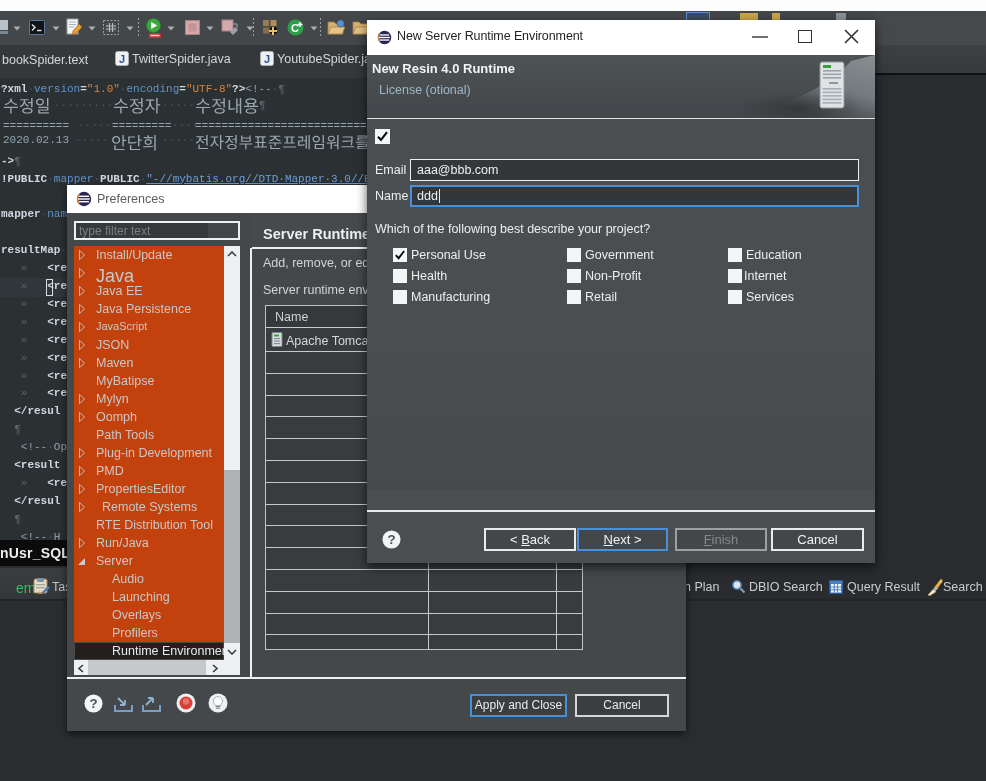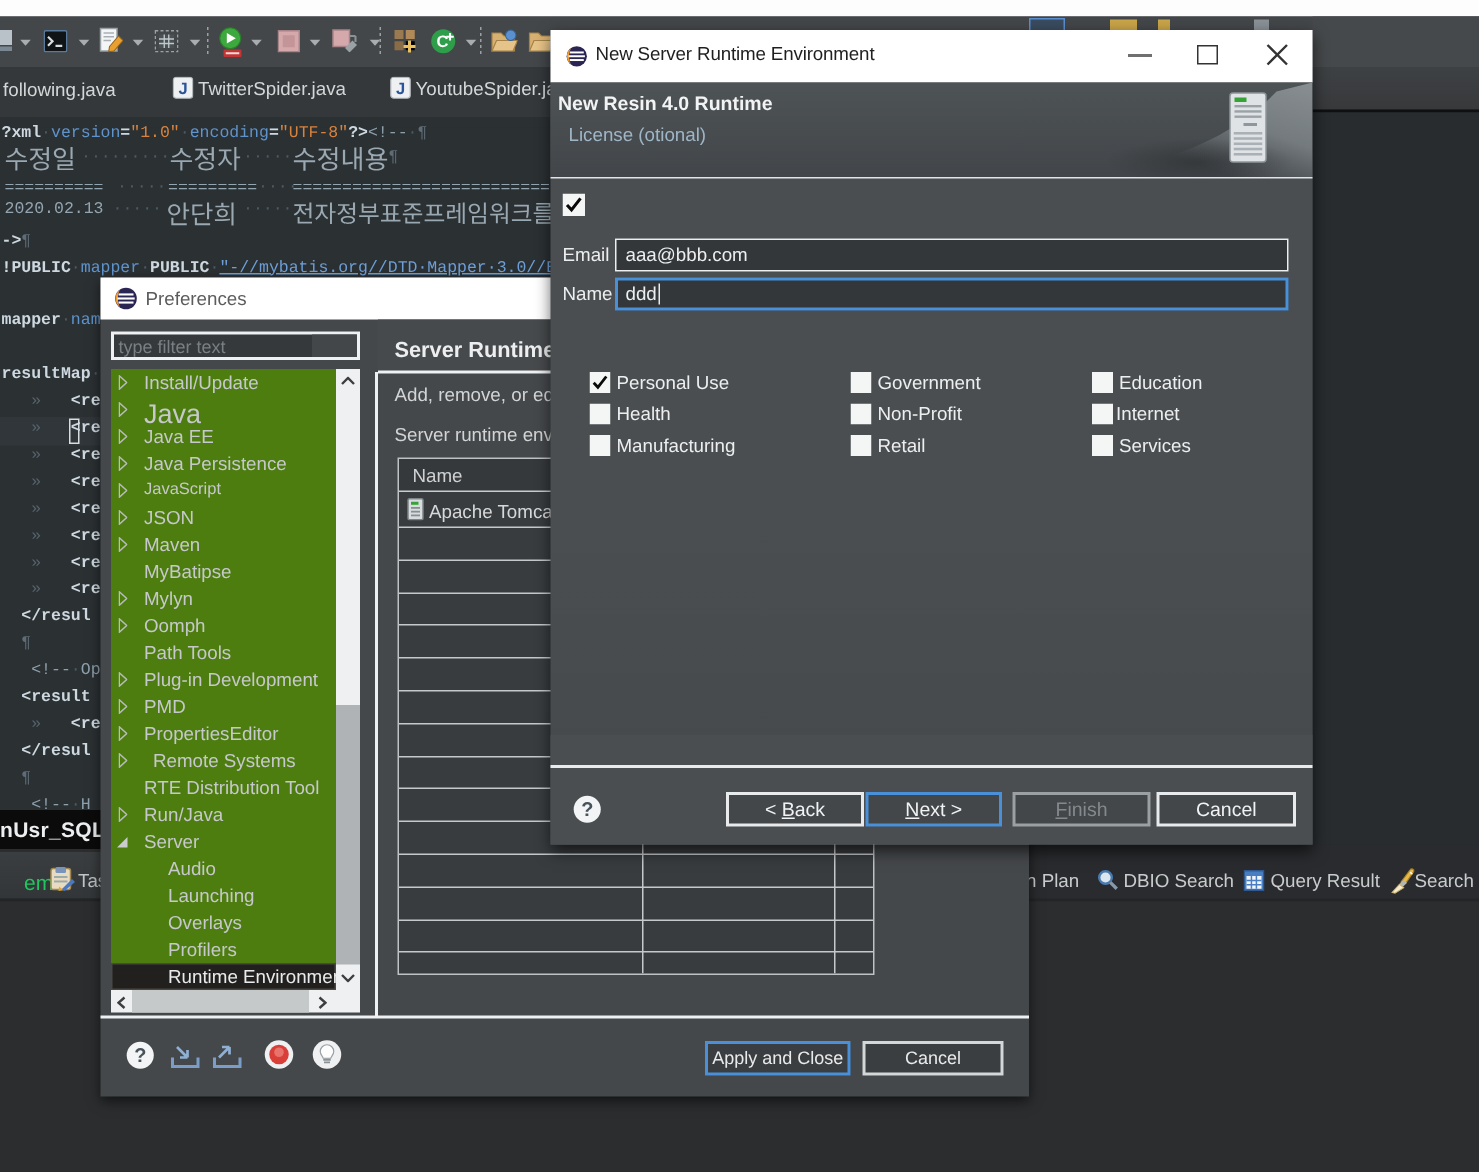--- a/index.html
+++ b/index.html
@@ -91,21 +91,21 @@
   </svg>
 <svg class="abs" style="left:352px;top:19px" width="18" height="16" viewBox="0 0 18 16">
     <path d="M1 15 L1 3 L7 3 L9 5 L16 5 L16 15 Z" fill="#d8b070" stroke="#a4834a" stroke-width="0.8"></path>
     <path d="M1 15 L4 8 L18 8 L15 15 Z" fill="#e6c388" stroke="#a4834a" stroke-width="0.8"></path>
   </svg>
 <div class="abs" style="left:686px;top:12px;width:24px;height:9px;background:#3a4c60;border:1px solid #5a8fd0"></div>
 <div class="abs" style="left:740px;top:13px;width:18px;height:7px;background:#caa54a"></div>
 <div class="abs" style="left:772px;top:13px;width:8px;height:7px;background:#caa54a"></div>
 <div class="abs" style="left:836px;top:13px;width:10px;height:7px;background:#8a9297"></div>
 <div class="abs" id="tabbar" style="left:0;top:45px;width:875px;height:33px;background:#34383b"></div>
-<div class="abs" style="left:2px;top:53px;font-size:12.5px;color:#d4d7d8">following.java</div>
+<div class="abs" style="left:2px;top:53px;font-size:12.5px;color:#d4d7d8">bookSpider.text</div>
 <svg class="abs" style="left:115px;top:51px" width="14" height="15" viewBox="0 0 14 15">
     <rect x="0.5" y="0.5" width="13" height="14" rx="2" fill="#eef0f2" stroke="#b0b6ba" stroke-width="0.8"></rect>
     <text x="7" y="11.5" text-anchor="middle" font-family="Liberation Sans" font-size="11" font-weight="bold" fill="#2a5599">J</text>
   </svg>
 <div class="abs" style="left:132px;top:52px;font-size:12.5px;color:#d4d7d8">TwitterSpider.java</div>
 <svg class="abs" style="left:260px;top:51px" width="14" height="15" viewBox="0 0 14 15">
     <rect x="0.5" y="0.5" width="13" height="14" rx="2" fill="#eef0f2" stroke="#b0b6ba" stroke-width="0.8"></rect>
     <text x="7" y="11.5" text-anchor="middle" font-family="Liberation Sans" font-size="11" font-weight="bold" fill="#2a5599">J</text>
   </svg>
 <div class="abs" style="left:277px;top:52px;font-size:12.5px;color:#d4d7d8">YoutubeSpider.ja</div>
@@ -225,21 +225,21 @@
       <path d="M1 8a7.2 7.2 0 0 0 3 5.8A8.5 8.5 0 0 1 2.6 8 8.5 8.5 0 0 1 4 2.2 7.2 7.2 0 0 0 1 8Z" fill="#f29a2e"></path>
       <rect x="3" y="4.6" width="10" height="1.4" fill="#fff"></rect>
       <rect x="2.2" y="7.3" width="11.6" height="1.4" fill="#fff"></rect>
       <rect x="3" y="10" width="10" height="1.4" fill="#fff"></rect>
     </svg>
 
   <div class="abs" style="left:7px;top:36px;width:166px;height:19px;background:#35393b;border:2px solid #eef0f1"></div>
   <div class="abs" style="left:141px;top:38px;width:30px;height:15px;background:#44474a"></div>
   <div class="abs" style="left:12px;top:39px;font-size:12px;color:#798084">type filter text</div>
 
-  <div class="abs" id="tree" style="left:7px;top:61px;width:166px;height:414px;background:#4d7c0f;overflow:hidden">
+  <div class="abs" id="tree" style="left:7px;top:61px;width:166px;height:414px;background:#c2410c;overflow:hidden">
       <svg class="abs" style="left:5px;top:4px" width="6" height="10" viewBox="0 0 6 10">
         <path d="M0.5 0.5 L5.5 5 L0.5 9.5 Z" fill="none" stroke="#b8bcbe" stroke-width="1"></path>
       </svg>
       <div class="abs" style="left:22px;top:2px;font-size:12.5px;color:#c6c9cb;white-space:nowrap">Install/Update</div>
       <svg class="abs" style="left:5px;top:22px" width="6" height="10" viewBox="0 0 6 10">
         <path d="M0.5 0.5 L5.5 5 L0.5 9.5 Z" fill="none" stroke="#b8bcbe" stroke-width="1"></path>
       </svg>
       <div class="abs" style="left:22px;top:20px;font-size:18px;color:#c6c9cb;white-space:nowrap">Java</div>
       <svg class="abs" style="left:5px;top:40px" width="6" height="10" viewBox="0 0 6 10">
         <path d="M0.5 0.5 L5.5 5 L0.5 9.5 Z" fill="none" stroke="#b8bcbe" stroke-width="1"></path>
@@ -439,20 +439,21 @@
   <svg class="abs" style="left:8px;top:109px" width="15" height="15" viewBox="0 0 14 14">
       <rect x="0" y="0" width="14" height="14" fill="#f4f5f5"></rect>
       <path d="M2.8 7.2 L5.6 10.2 L11.2 3.0" stroke="#0a0a0a" stroke-width="1.9" fill="none"></path>
     </svg>
     <div class="abs nst" style="left:8px;top:143px">Email</div>
     <div class="abs" style="left:43px;top:139px;width:449px;height:22px;background:#33373a;border:1.5px solid #eceeef"></div>
     <div class="abs nst" style="left:50px;top:143px">aaa@bbb.com</div>
     <div class="abs nst" style="left:8px;top:169px">Name</div>
     <div class="abs" style="left:43px;top:165px;width:449px;height:22px;background:#33373a;border:2px solid #4a90d8"></div>
     <div class="abs nst" style="left:50px;top:169px">ddd<span style="border-left:1.5px solid #e8eaeb;margin-left:1px"></span></div>
+    <div class="abs nst" style="left:8px;top:202px">Which of the following best describe your project?</div>
     <svg class="abs" style="left:26px;top:228px" width="14" height="14" viewBox="0 0 14 14">
       <rect x="0" y="0" width="14" height="14" fill="#f4f5f5"></rect>
       <path d="M2.8 7.2 L5.6 10.2 L11.2 3.0" stroke="#0a0a0a" stroke-width="1.9" fill="none"></path>
     </svg>
     <div class="abs nst" style="left:44px;top:228px">Personal Use</div>
     <svg class="abs" style="left:26px;top:249px" width="14" height="14" viewBox="0 0 14 14">
       <rect x="0" y="0" width="14" height="14" fill="#f4f5f5"></rect>
     </svg>
     <div class="abs nst" style="left:44px;top:249px">Health</div>
     <svg class="abs" style="left:26px;top:270px" width="14" height="14" viewBox="0 0 14 14">

